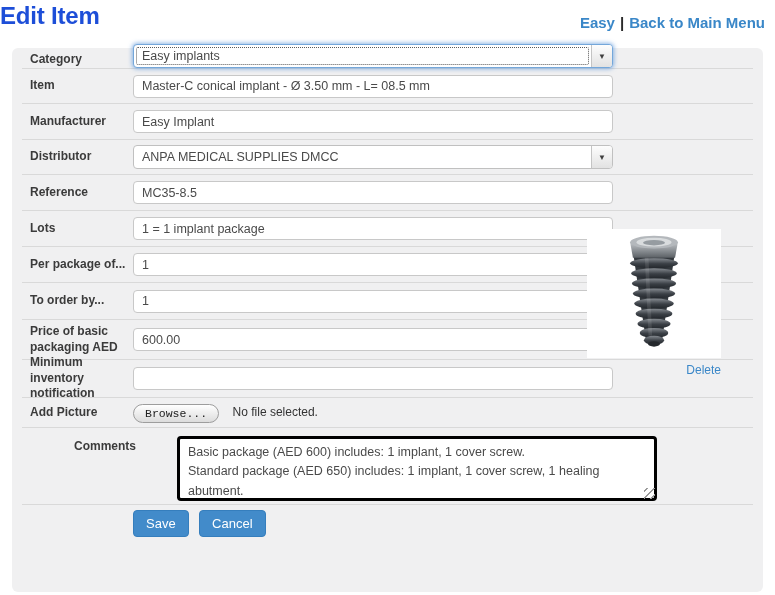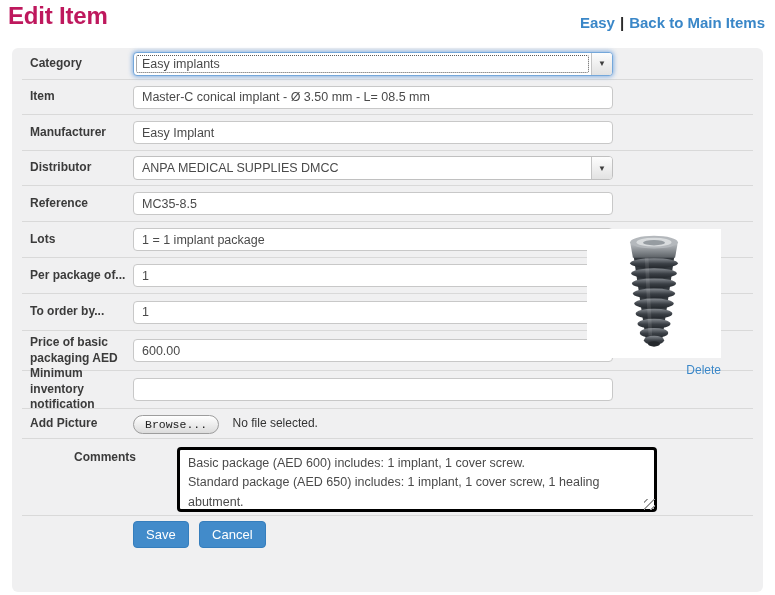--- a/index.html
+++ b/index.html
@@ -2,39 +2,39 @@
 <html><head>
 <meta charset="utf-8">
 <style>
   html,body{margin:0;padding:0;}
   body{
     width:775px;height:595px;position:relative;background:#ffffff;
     font-family:"Liberation Sans",sans-serif;overflow:hidden;
   }
   
   .page-title{
-    position:absolute;left:8px;top:2px;font-size:24px;font-weight:bold;
-    color:#be185d;margin:0;letter-spacing:-0.2px;
+    position:absolute;left:0;top:2px;font-size:24px;font-weight:bold;
+    color:#1d4ed8;margin:0;letter-spacing:-0.2px;
   }
   .top-nav{
     position:absolute;right:10px;top:14px;font-size:15px;font-weight:bold;color:#2b2b2b;
   }
   .top-nav a{color:#3a87c8;text-decoration:none;cursor:pointer;}
   .top-nav .sep{margin:0 5px;color:#2b2b2b;}
   
   .panel{
     position:absolute;left:12px;top:48px;width:751px;height:544px;
     background:#f0f0f1;border-radius:6px;box-sizing:border-box;padding:0 10px;
   }
   .frow{
     display:flex;align-items:center;box-sizing:border-box;
     border-bottom:1px solid #d9d9d9;position:relative;
   }
   .frow.last{border-bottom:none;}
-  .r-category{height:32px;} .r-item{height:35px;} .r-manufacturer{height:36px;}
+  .r-category{height:21px;align-items:flex-end;} .r-item{height:35px;} .r-manufacturer{height:36px;}
   .r-distributor{height:35px;} .r-reference{height:36px;} .r-lots{height:36px;}
   .r-perpkg{height:36px;} .r-orderby{height:37px;} .r-price{height:40px;}
   .r-mininv{height:38px;} .r-reorder{height:35px;} .r-picture{height:30px;}
   .r-comments{height:77px;align-items:flex-start;}
   .r-buttons{height:37px;}
   .flabel{
     width:111px;flex:none;box-sizing:border-box;padding-left:8px;
     font-size:12px;font-weight:bold;color:#3b3b3b;line-height:1.3;
   }
   .r-comments .flabel{margin-top:11px;margin-left:44px;}
@@ -88,21 +88,21 @@
   .img-panel{position:absolute;left:575px;top:181px;width:134px;z-index:5;}
   .img-box{width:134px;height:129px;background:#fff;display:flex;align-items:center;justify-content:center;}
   .delete-link{display:block;text-align:right;font-size:12px;color:#3a87c8;text-decoration:none;margin-top:5px;cursor:pointer;}
 </style>
 </head>
 <body>
 
 <h1 class="page-title">Edit Item</h1>
 
 <div class="top-nav">
-  <a>Easy</a><span class="sep">|</span><a>Back to Main Items</a>
+  <a>Easy</a><span class="sep">|</span><a>Back to Main Menu</a>
 </div>
 
 <div class="panel">
 
   <div class="frow r-category">
     <div class="flabel">Category</div>
     <div class="fcontrol">
       <div class="selectbox focused">
         <span>Easy implants</span>
         <span class="dotted"></span>

